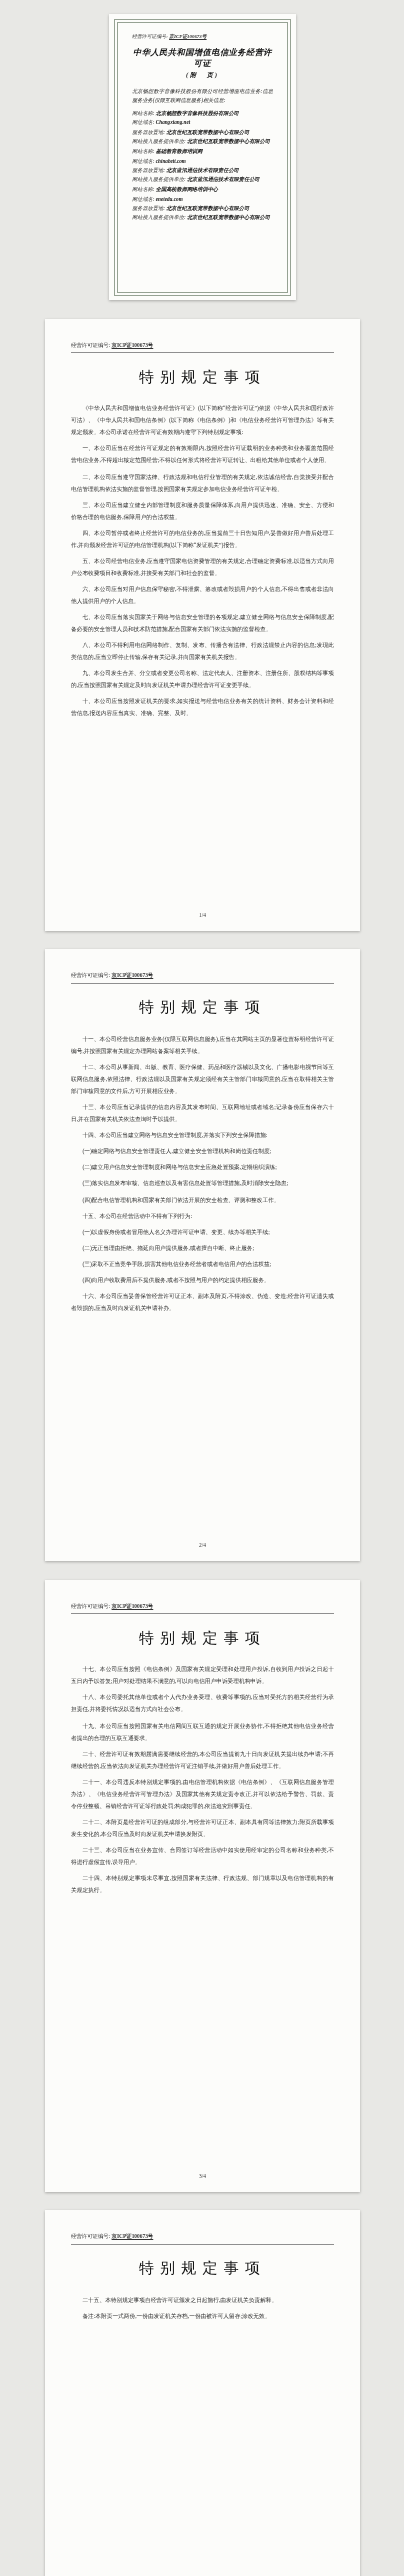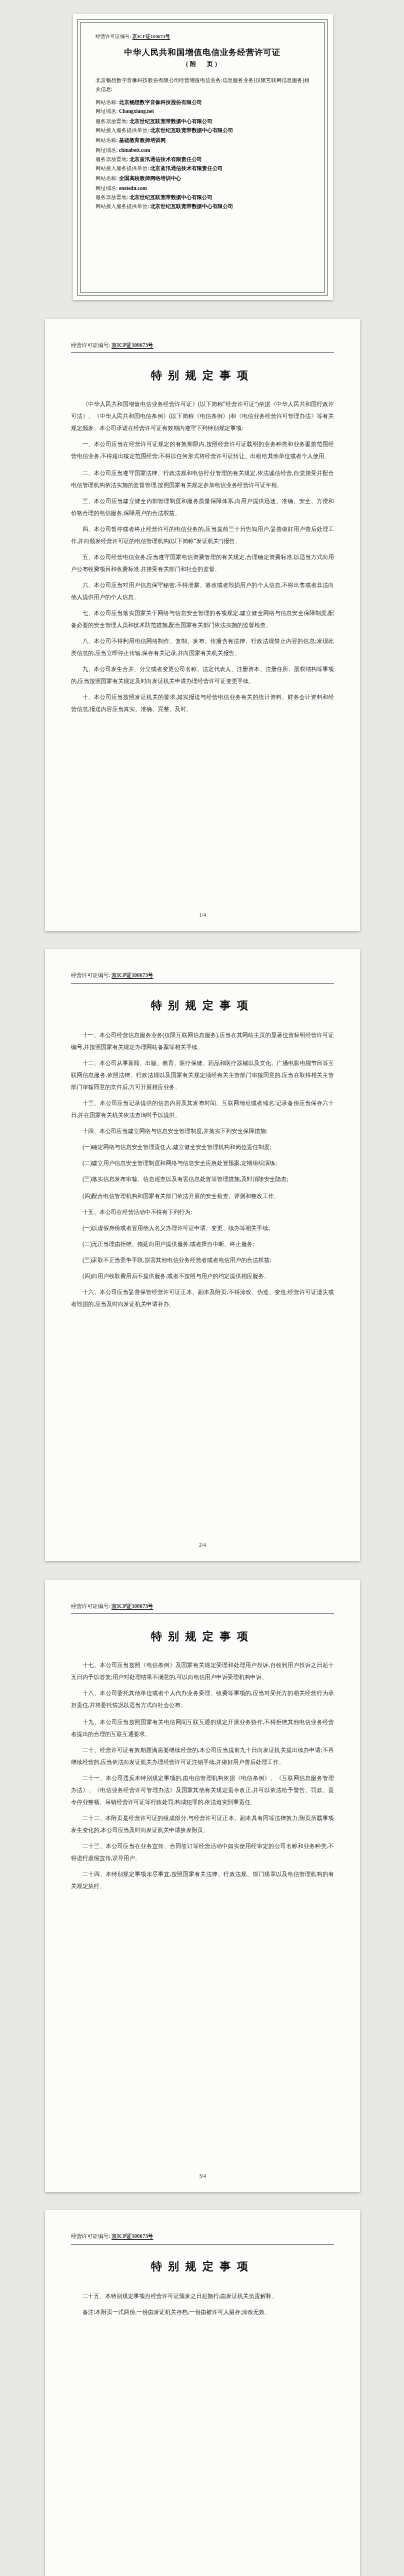--- a/index.html
+++ b/index.html
@@ -24,23 +24,24 @@
   }
   .page {
     background: #fcfcfa;
     box-shadow: 0 0.5px 2.6px rgba(0,0,0,0.28);
     box-sizing: border-box;
     position: relative;
   }
 
   
   .cert {
-    width: 260px;
+    width: 187px;
     height: 286px;
     padding: 18.5px 23px;
+    font-style: italic;
   }
   .cert-frame {
     position: absolute;
     inset: 4.6px;
     border: 1px solid #96a293;
     pointer-events: none;
   }
   .cert-frame:before {
     content: "";
     position: absolute;
@@ -105,22 +106,22 @@
     border-bottom: 0.5px solid #8f8f8f;
     margin-bottom: 14.4px;
     color: #333;
   }
   .prov-header .num {
     text-decoration: underline;
     font-weight: bold;
   }
   .prov-title {
     text-align: center;
-    font-size: 11px;
-    font-weight: bold;
+    font-size: 15px;
+    font-weight: normal;
     letter-spacing: 6.2px;
     margin-bottom: 15.5px;
     color: #111;
   }
   .para {
     font-size: 5.7px;
     line-height: 12px;
     text-indent: 2em;
     text-align: justify;
     margin: 0 0 4.1px;

